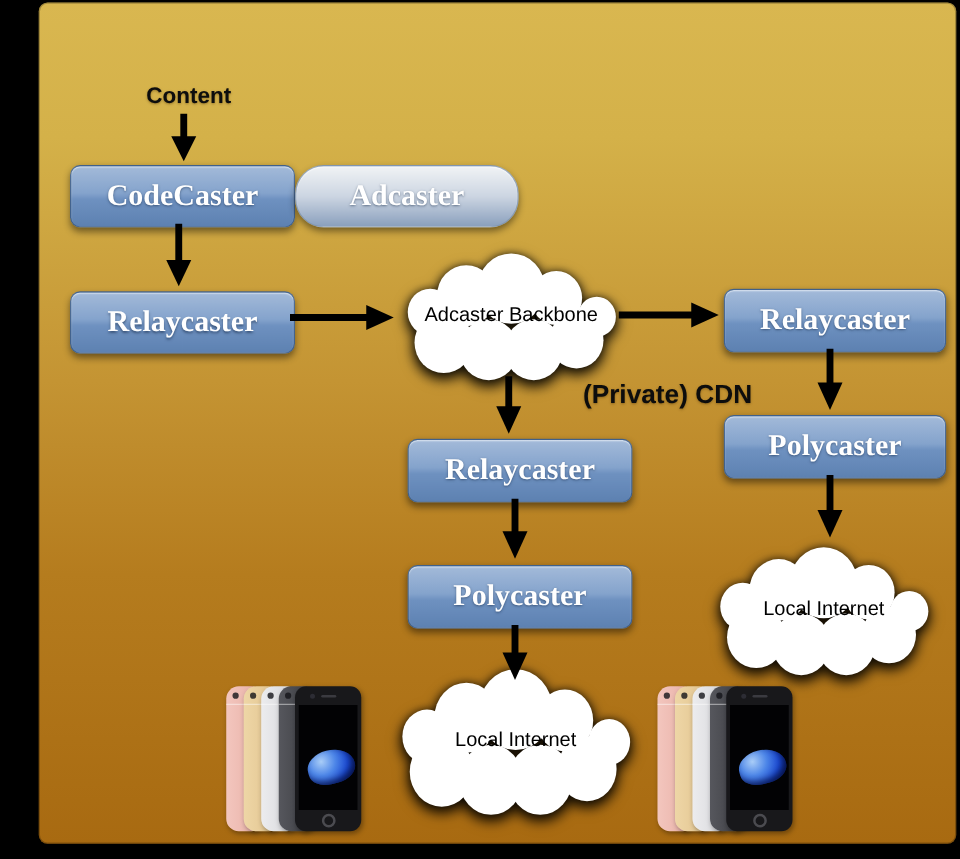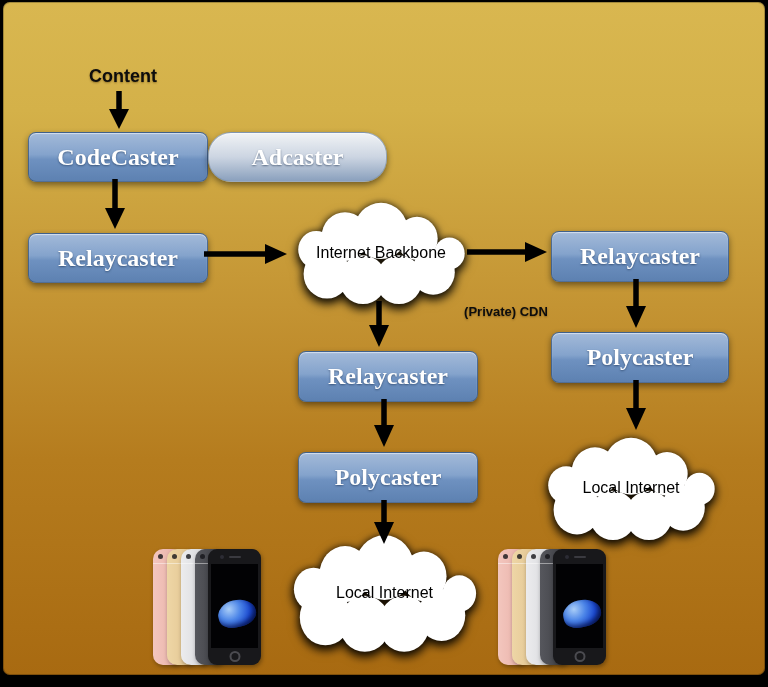--- a/index.html
+++ b/index.html
@@ -3,35 +3,35 @@
 <meta charset="utf-8">
 <style>
   html,body{margin:0;padding:0;}
   body{
     width:768px;height:687px;
     background:#000;
     font-family:"Liberation Sans", sans-serif;
     position:relative;
     overflow:hidden;
   }
-  .stage{position:absolute;inset:0;background:#000;}
+  .stage{position:absolute;inset:0;background:#000;margin-left:28px;}
   .canvas{
     position:absolute;left:3px;right:3px;top:2px;bottom:12px;
     border-radius:7px;
     background:linear-gradient(180deg,#d9b750 0%,#d4b149 16%,#c49433 45%,#b57c1e 68%,#a86a11 100%);
     box-shadow:inset 0 0 0 1px rgba(0,0,0,0.25);
   }
   
   .free-label{
     position:absolute;color:#0d0d0d;font-weight:bold;
     text-align:center;text-shadow:0 1px 2px rgba(70,45,0,0.45);
     white-space:nowrap;
   }
   .label-content{left:68px;top:64px;width:104px;font-size:18px;}
-  .label-cdn{left:432px;top:302px;width:142px;font-size:13px;}
+  .label-cdn{left:432px;top:302px;width:142px;font-size:21px;}
   
   .node{
     position:absolute;height:48px;border-radius:8px;
     display:flex;align-items:center;justify-content:center;
     font-weight:bold;font-size:24px;color:#fff;
     text-shadow:0 1px 2px rgba(20,40,70,0.55);
     border:1px solid rgba(55,85,125,0.75);
     box-shadow:0 3px 6px rgba(0,0,0,0.45), inset 0 1px 1px rgba(255,255,255,0.55);
     font-family:Liberation Serif, serif;
   }
@@ -135,21 +135,21 @@
     <div class="node blue node-relay-left">Relaycaster</div>
     <div class="node blue node-relay-middle">Relaycaster</div>
     <div class="node blue node-poly-middle">Polycaster</div>
     <div class="node blue node-relay-right">Relaycaster</div>
     <div class="node blue node-poly-right">Polycaster</div>
 
     <div class="cloud cloud-backbone">
       <svg viewBox="0 0 200 114" preserveAspectRatio="none">
           <use href="#cloudShape"></use>
         </svg>
-      <div class="cloud-label">Internet Backbone</div>
+      <div class="cloud-label">Adcaster Backbone</div>
     </div>
     <div class="cloud cloud-local-middle">
       <svg viewBox="0 0 200 114" preserveAspectRatio="none">
           <use href="#cloudShape"></use>
         </svg>
       <div class="cloud-label">Local Internet</div>
     </div>
     <div class="cloud cloud-local-right">
       <svg viewBox="0 0 200 114" preserveAspectRatio="none">
           <use href="#cloudShape"></use>

